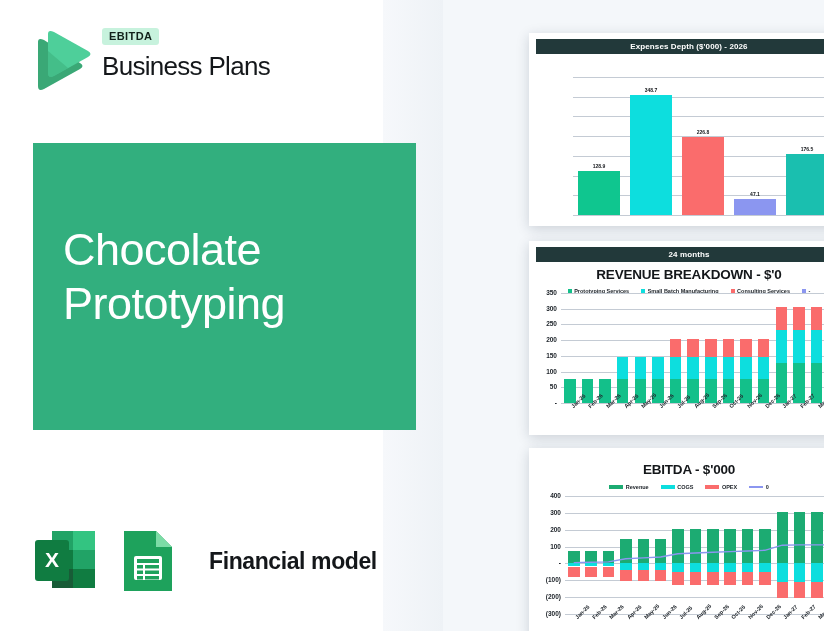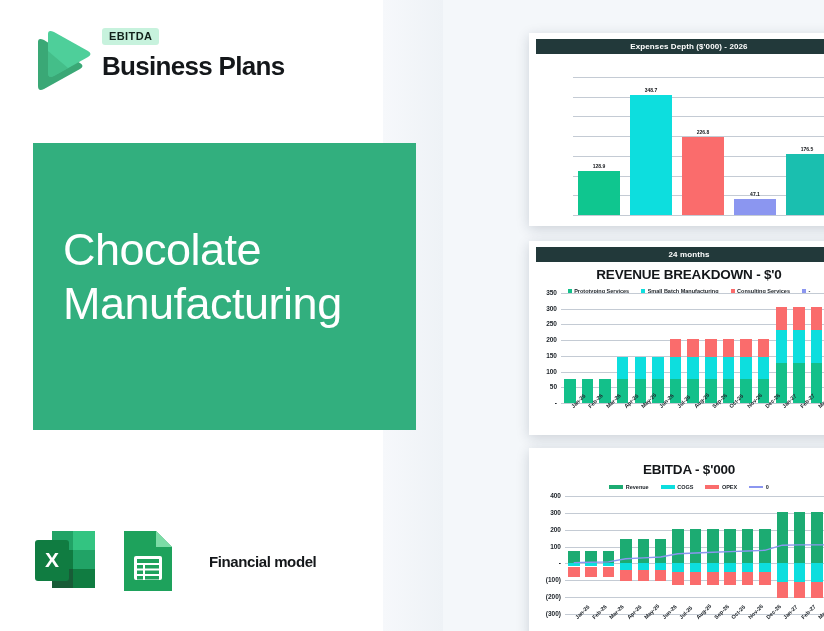--- a/index.html
+++ b/index.html
@@ -26,41 +26,41 @@
   .logo-wrap{position:absolute;left:28px;top:26px;width:340px;height:72px;}
   .logo-mark{position:absolute;left:0;top:2px;width:66px;height:66px;}
   .logo-text{position:absolute;left:74px;top:0px;width:260px;height:70px;}
   .ready-badge{
     display:inline-block;background:#c7f2dd;color:#12221b;
     font-size:11px;font-weight:700;letter-spacing:.4px;
     padding:3px 7px 3px 7px;border-radius:3px;line-height:1;
     font-family:"Liberation Sans", sans-serif;
   }
   .brand-name{
-    margin-top:7px;font-size:26px;font-weight:700;color:#14171a;
+    margin-top:7px;font-size:26px;font-weight:400;color:#14171a;
     letter-spacing:-0.7px;line-height:1.1;
   }
 
   
   .green-block{
     position:absolute;left:33px;top:143px;width:383px;height:287px;
     background:#32af7e;
   }
   .green-title{
     position:absolute;left:30px;top:80px;width:340px;
     color:#ffffff;font-size:45px;line-height:54px;font-weight:400;
     letter-spacing:-0.5px;
   }
 
   
   .footer-row{position:absolute;left:33px;top:520px;height:82px;display:flex;align-items:center;gap:17px;}
   .icon-excel{width:68px;height:72px;position:relative;}
   .icon-sheets{width:62px;height:72px;position:relative;}
   .footer-label{
-    font-size:15px;font-weight:700;color:#14171a;letter-spacing:-0.4px;
+    font-size:23px;font-weight:700;color:#14171a;letter-spacing:-0.4px;
     margin-left:12px;
   }
 
   
   .card{
     position:absolute;background:#ffffff;
     box-shadow:0 3px 12px rgba(20,40,60,.18);
     overflow:hidden;
   }
   .card1{left:529px;top:33px;width:320px;height:193px;}
@@ -111,21 +111,21 @@
     </div>
     <div class="logo-text">
       <span class="ready-badge">EBITDA</span>
       <div class="brand-name">Business Plans</div>
     </div>
   </div>
 
   <div class="green-block">
     <div class="green-title">
       <div>Chocolate</div>
-      <div>Manufacturing</div>
+      <div>Prototyping</div>
     </div>
   </div>
 
   <div class="footer-row">
     <div class="icon-excel">
       <svg width="68" height="72" viewBox="0 0 68 72">
         <rect x="19" y="6" width="43" height="19" fill="#21A366"></rect>
         <rect x="19" y="25" width="43" height="19" fill="#107C41"></rect>
         <rect x="19" y="44" width="43" height="19" fill="#185C37"></rect>
         <rect x="19" y="6" width="22" height="57" fill="#33C481" opacity="0.0"></rect>

